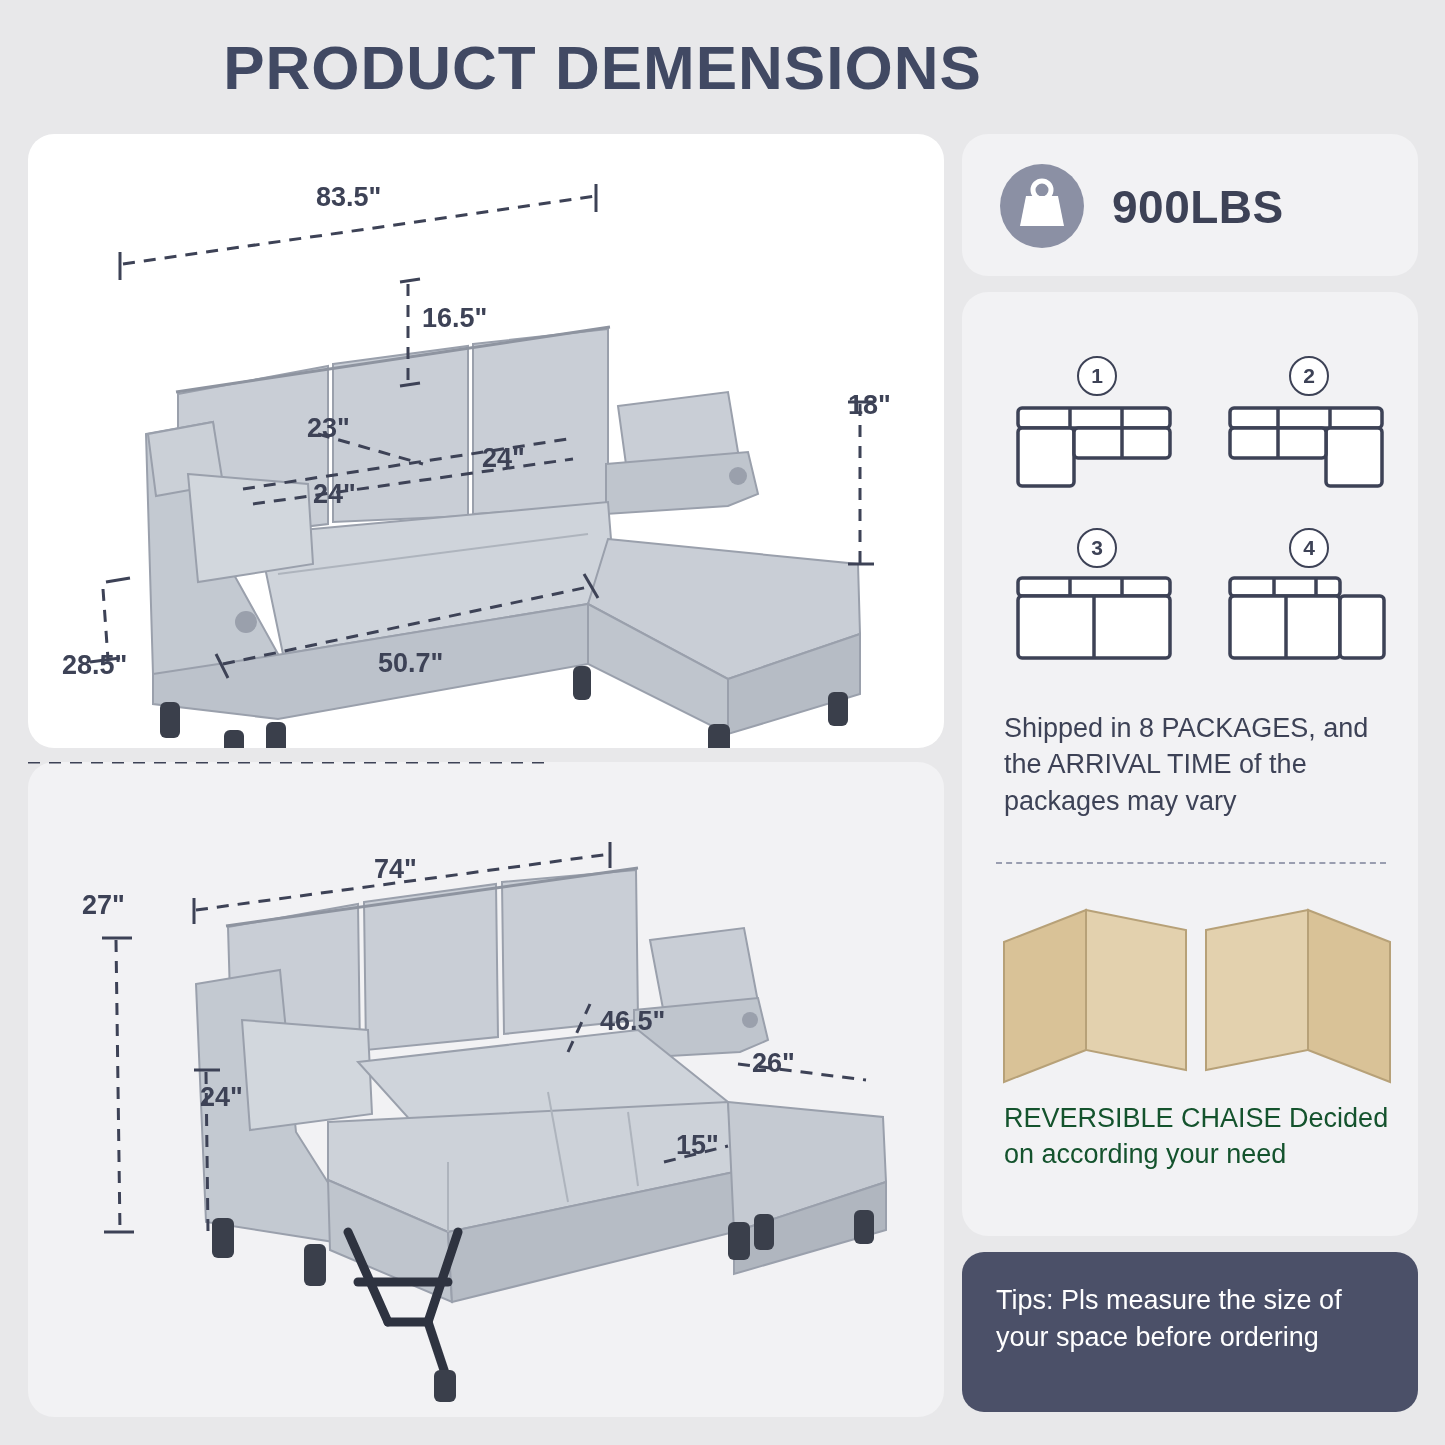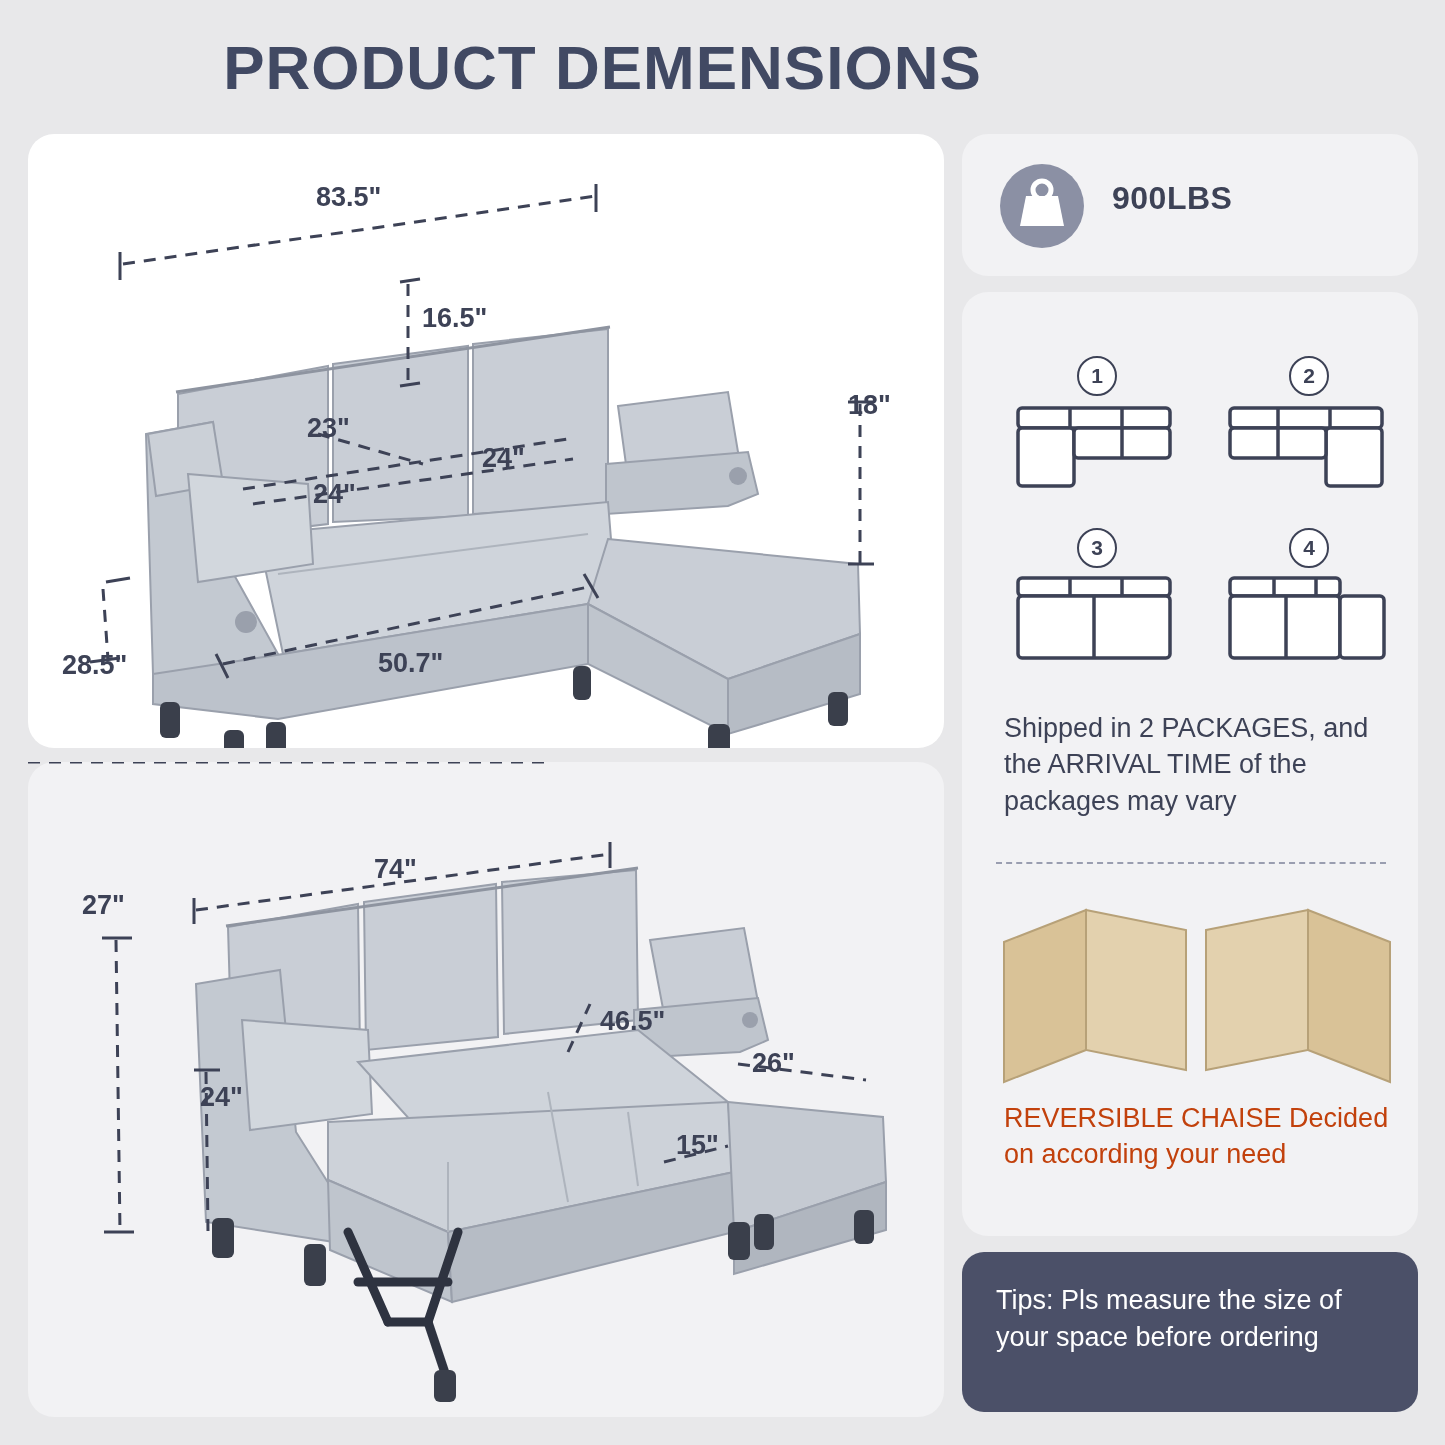--- a/index.html
+++ b/index.html
@@ -27,21 +27,21 @@
   #panel-pack{left:962px;top:292px;width:456px;height:944px;background:#f2f2f4;}
   #panel-tips{left:962px;top:1252px;width:456px;height:160px;background:#4b5068;border-radius:22px;}
 
   
   .weight-circle{
     position:absolute;left:1000px;top:164px;width:84px;height:84px;border-radius:50%;
     background:#8b90a4;
   }
   .weight-label{
     position:absolute;left:1112px;top:180px;
-    font-size:32px;font-weight:bold;color:#3d4256;letter-spacing:.5px;
+    font-size:46px;font-weight:bold;color:#3d4256;letter-spacing:.5px;
   }
 
   
   .pkg-cell{position:absolute;width:190px;height:140px;}
   .pkg-num{
     position:absolute;width:36px;height:36px;border-radius:50%;
     border:2.5px solid #3d4256;background:#fff;
     font-size:21px;font-weight:bold;color:#3d4256;
     display:flex;align-items:center;justify-content:center;
     left:77px;top:0;
@@ -52,21 +52,21 @@
     position:absolute;left:1004px;top:710px;width:400px;
     font-size:27px;line-height:1.35;color:#3d4256;
   }
   .dashed-div{
     position:absolute;left:996px;top:862px;width:390px;height:0;
     border-top:2.5px dashed #9a9eb0;
   }
   .boxes{position:absolute;left:990px;top:900px;}
   .chaise-note{
     position:absolute;left:1004px;top:1100px;width:412px;
-    font-size:27px;line-height:1.35;color:#c2410c;
+    font-size:27px;line-height:1.35;color:#14532d;
   }
   .tips-text{
     position:absolute;left:996px;top:1282px;width:396px;
     font-size:27px;line-height:1.38;color:#ffffff;
   }
   
   .dim{
     position:absolute;font-size:27px;font-weight:bold;color:#3d4256;
     white-space:nowrap;
   }
@@ -284,21 +284,21 @@
       <rect x="18" y="8" width="110" height="18" rx="4"></rect>
       <rect x="18" y="26" width="110" height="62" rx="4"></rect>
       <rect x="128" y="26" width="44" height="62" rx="4"></rect>
       <line x1="74" y1="26" x2="74" y2="88"></line>
       <line x1="62" y1="8" x2="62" y2="26"></line>
       <line x1="104" y1="8" x2="104" y2="26"></line>
     </g>
   </svg>
 </div>
 
-<div class="pack-note">Shipped in 2 PACKAGES, and the ARRIVAL TIME of the packages may vary</div>
+<div class="pack-note">Shipped in 8 PACKAGES, and the ARRIVAL TIME of the packages may vary</div>
 <div class="dashed-div"></div>
 
 <svg class="boxes" width="420" height="190">
 
   <polygon points="14,42 96,10 96,150 14,182" fill="#d9c297" stroke="#b7a178" stroke-width="2"></polygon>
   <polygon points="96,10 196,30 196,170 96,150" fill="#e3d1ae" stroke="#b7a178" stroke-width="2"></polygon>
 
   <polygon points="216,30 318,10 318,150 216,170" fill="#e3d1ae" stroke="#b7a178" stroke-width="2"></polygon>
   <polygon points="318,10 400,42 400,182 318,150" fill="#d9c297" stroke="#b7a178" stroke-width="2"></polygon>
 </svg>

